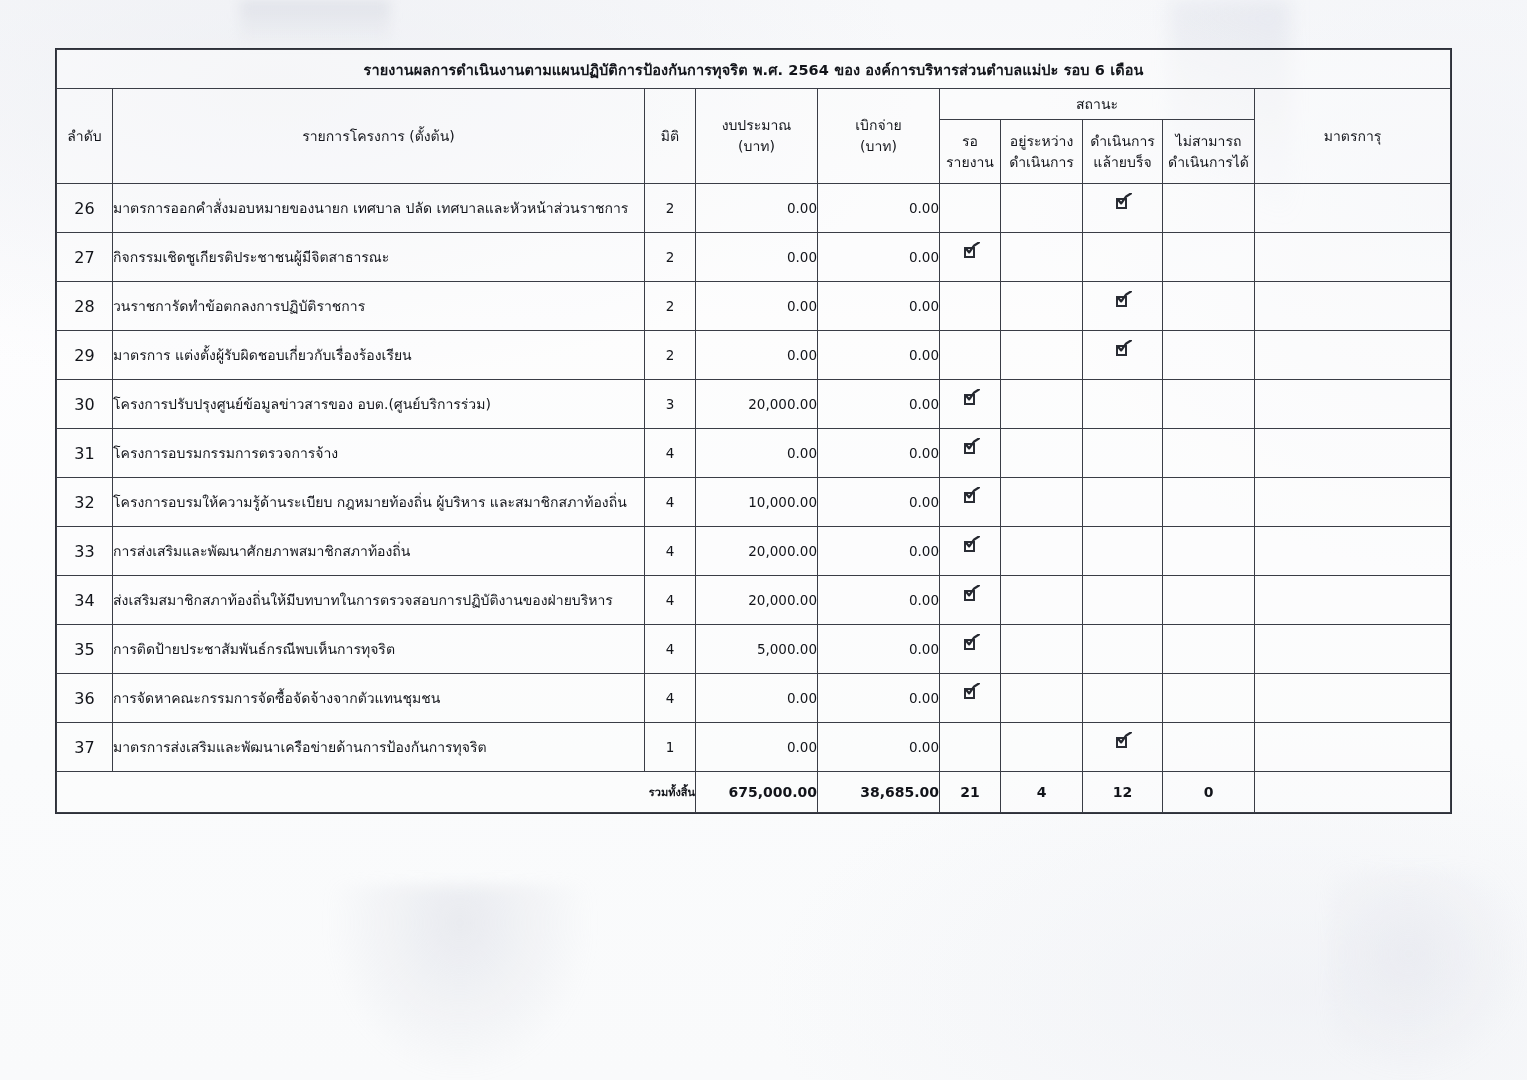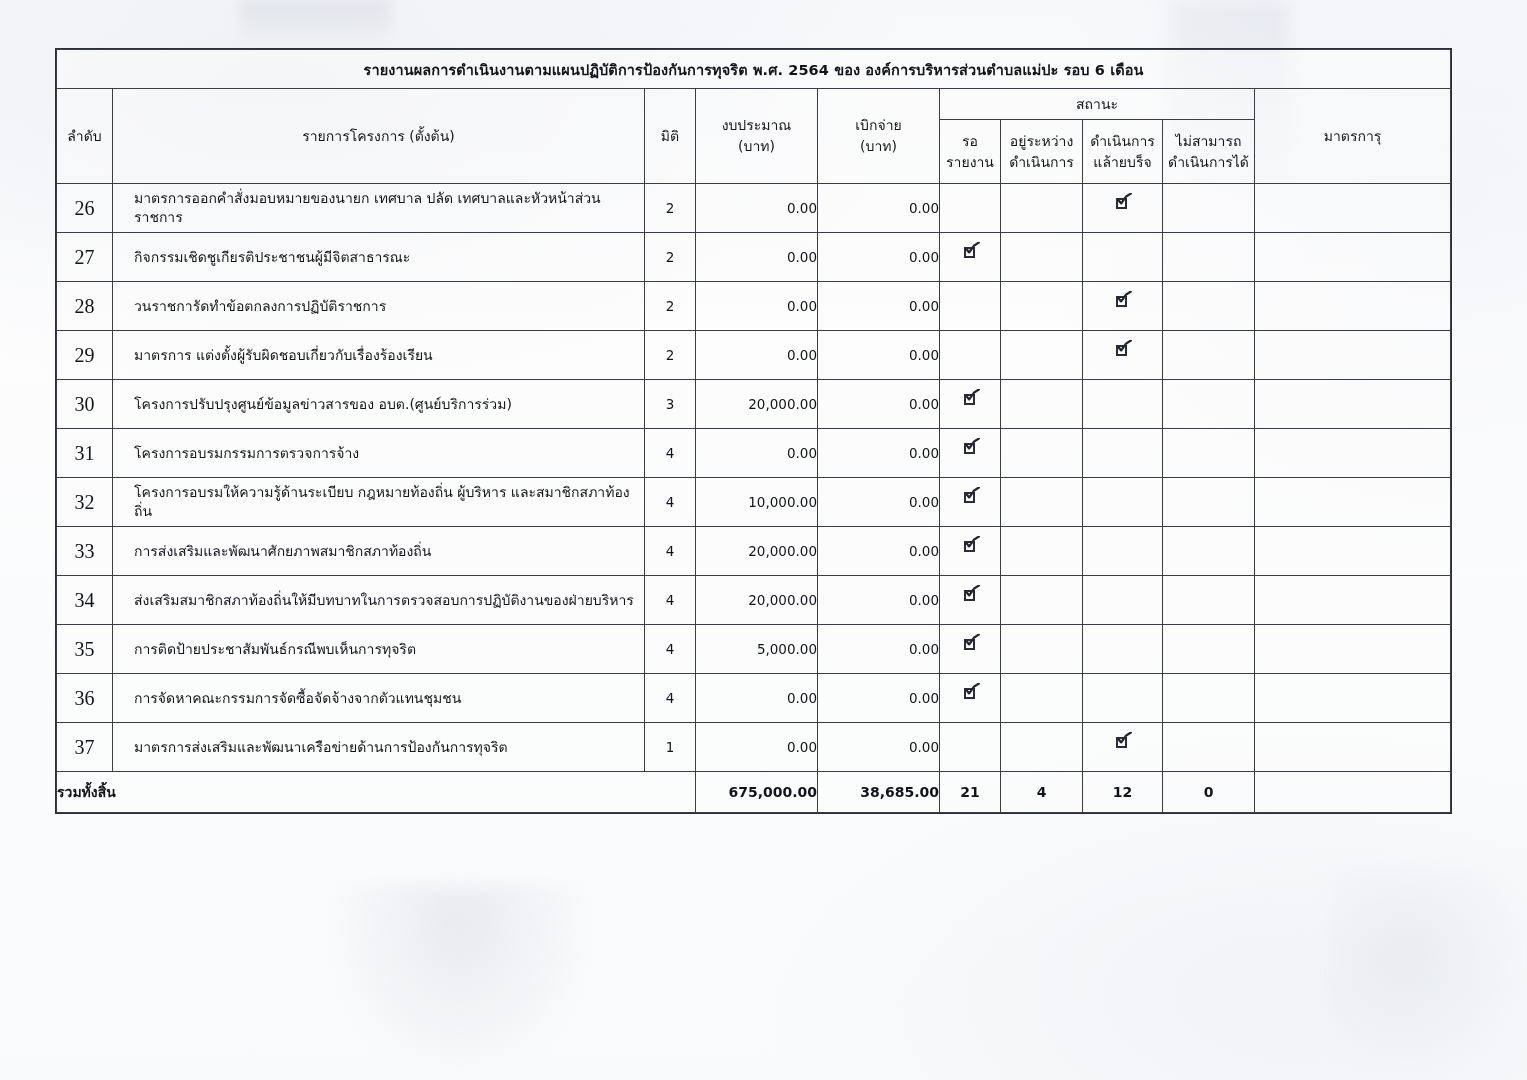--- a/index.html
+++ b/index.html
@@ -86,33 +86,33 @@
     font-weight: normal;
     line-height: 1.5;
     padding: 2px 1px;
   }
   .hdr-status-parent { height: 30px; }
   .hdr-tall { height: 93px; }
   .hdr-sub { height: 63px; }
 
   .hdr .two-line span { display: block; }
 
-  td.c-seq    { width: 56px;  text-align: center; font-size: 20px; font-family: Liberation Serif, serif; }
+  td.c-seq    { width: 56px;  text-align: center; font-size: 16px; }
   td.c-name   { width: 532px; text-align: left;   font-size: 14px; padding-left: 12px; }
   td.c-dim    { width: 51px;  text-align: center; font-size: 13.5px; }
   td.c-budget { width: 122px; text-align: right;  font-size: 13.5px; padding-right: 10px; }
   td.c-spent  { width: 122px; text-align: right;  font-size: 13.5px; padding-right: 10px; }
   td.c-st     { width: 61px;  text-align: center; }
   td.c-st2    { width: 82px;  text-align: center; }
   td.c-st3    { width: 80px;  text-align: center; }
   td.c-st4    { width: 92px;  text-align: center; }
   td.c-note   { width: 196px; }
 
   tr.data-row td { height: 48px; }
-  tr.data-row td.c-name { line-height: 1.35; padding-left: 21px; }
+  tr.data-row td.c-name { line-height: 1.35; }
 
   .check {
     display: inline-block;
     position: relative;
     width: 13px;
     height: 13px;
     vertical-align: middle;
     margin-bottom: 7px;
   }
   .check .box {
@@ -129,22 +129,22 @@
     width: 16px; height: 15px;
   }
   .check .tick svg { display: block; }
 
   tr.total-row td {
     height: 40px;
     font-size: 14px;
     font-weight: bold;
   }
   tr.total-row td.total-label {
-    text-align: left;
-    font-size: 14px;
+    text-align: right;
+    font-size: 11px;
   }
   tr.total-row td.c-budget,
   tr.total-row td.c-spent { text-align: right; }
   tr.total-row td.c-st,
   tr.total-row td.c-st2,
   tr.total-row td.c-st3,
   tr.total-row td.c-st4 { text-align: center; }
 </style>
 </head>
 <body>

